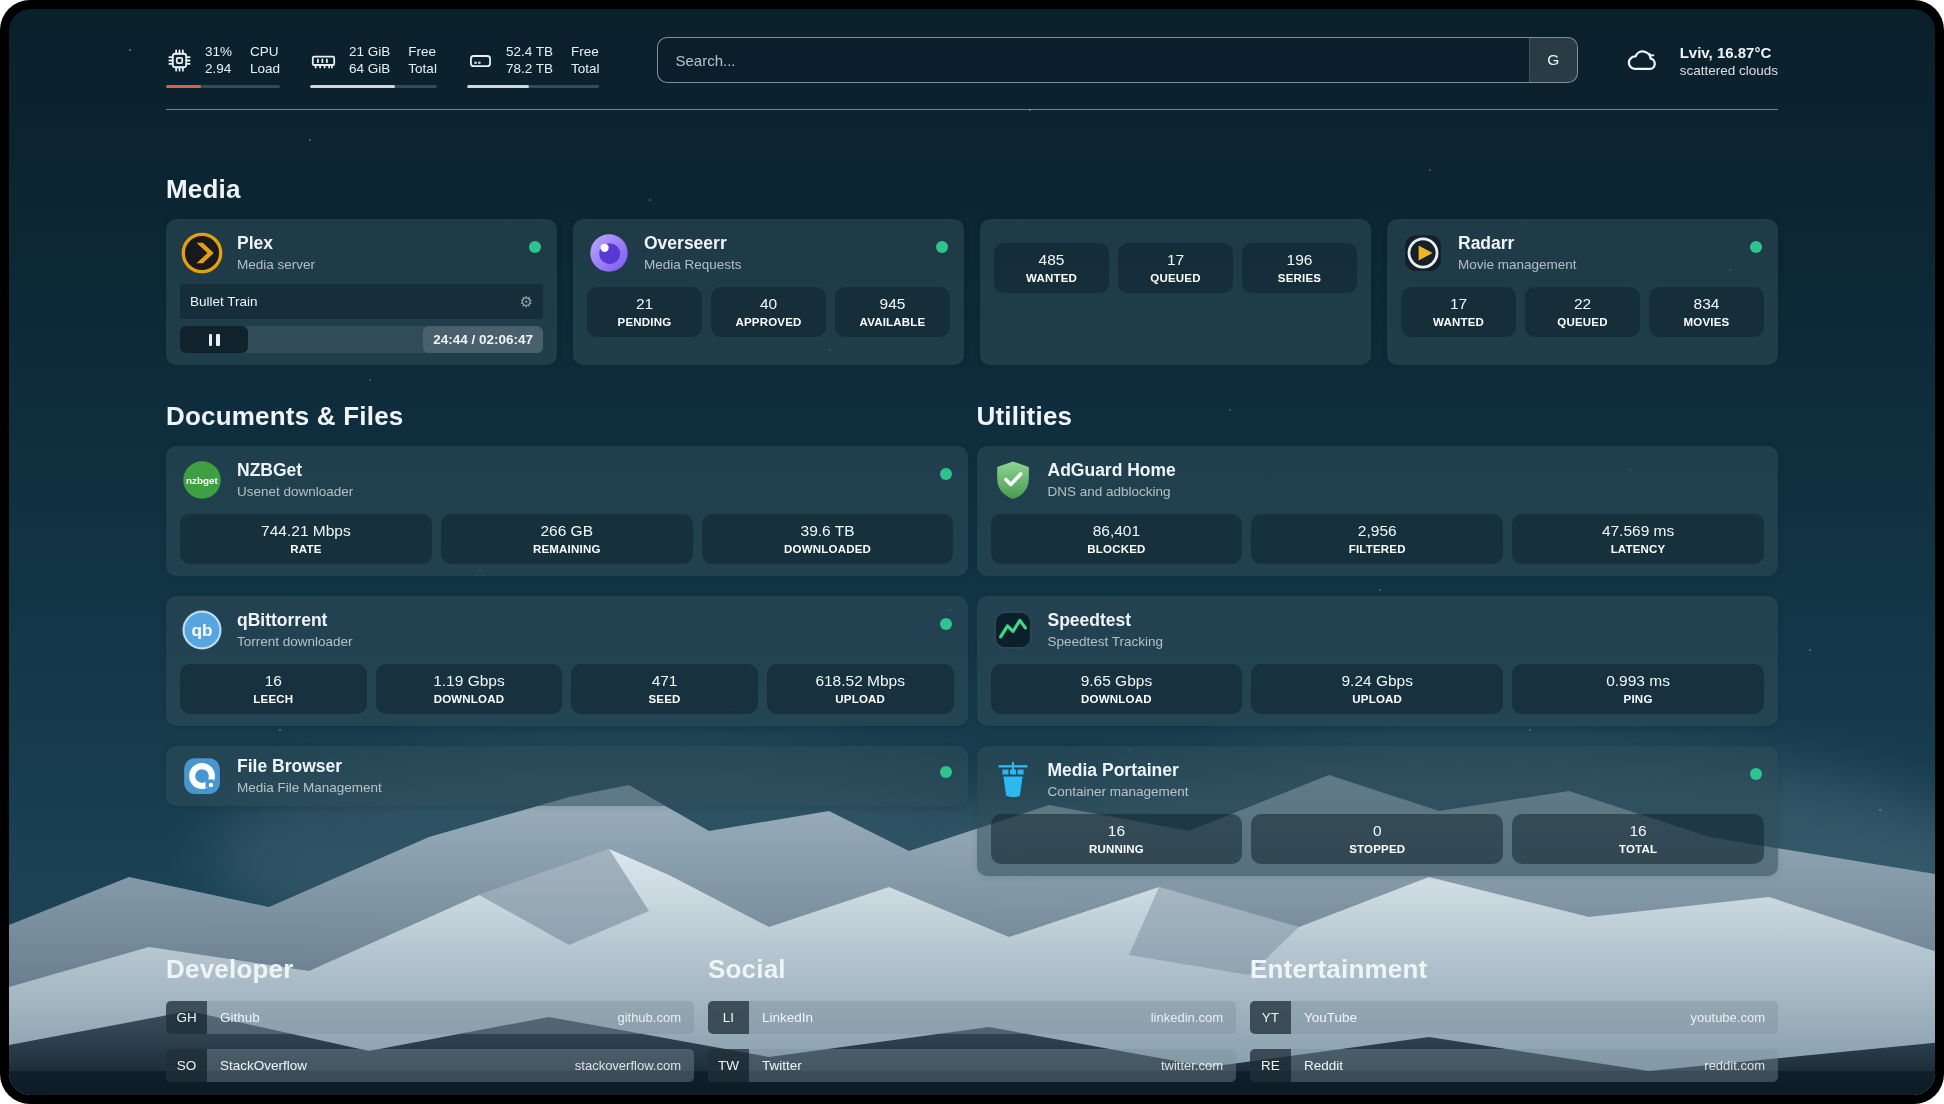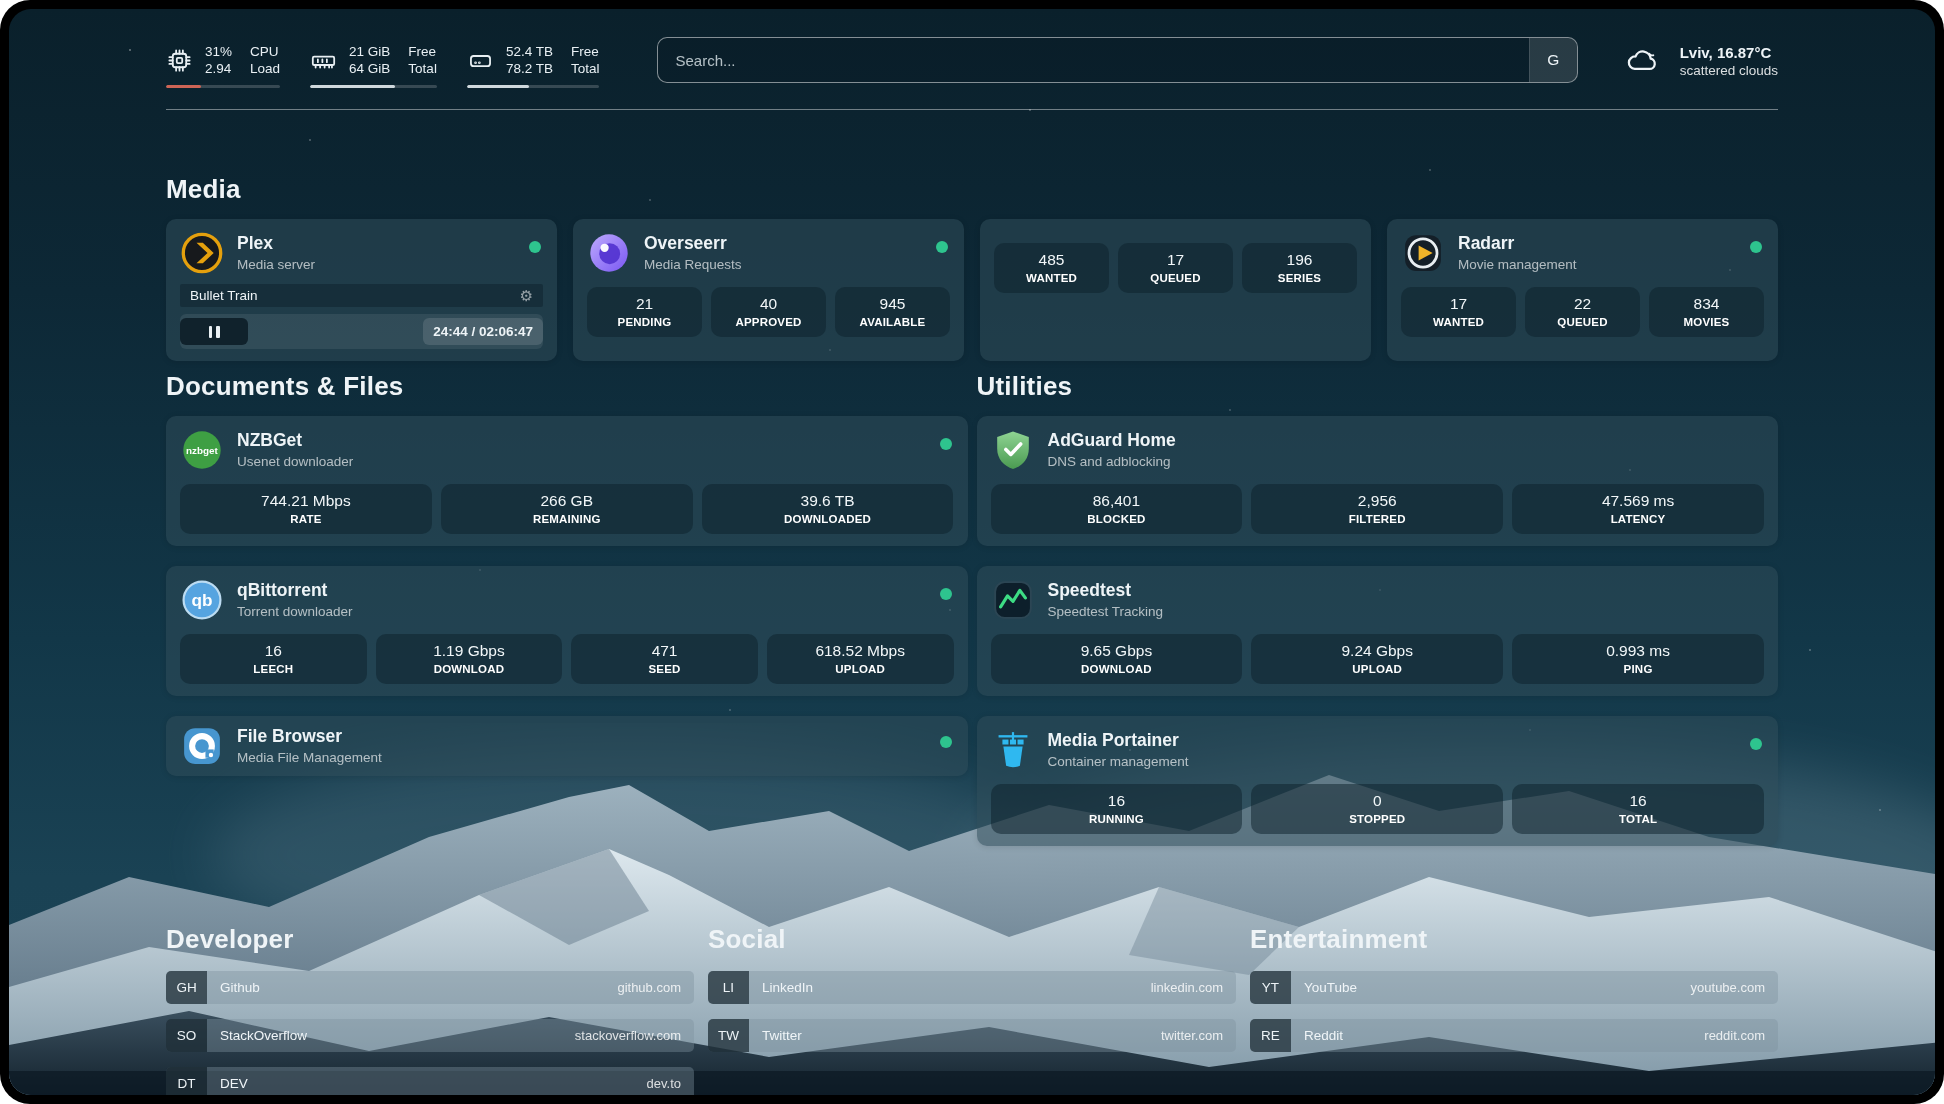--- a/index.html
+++ b/index.html
@@ -48,30 +48,30 @@
   .app-name{font-size:17.5px;font-weight:600;line-height:22px;margin-top:1px;}
   .app-desc{font-size:13.5px;color:rgba(255,255,255,.66);line-height:17px;margin-top:2px;}
   .dot{width:12px;height:12px;border-radius:50%;background:#2ec48e;margin:10px 2px 0 auto;flex:0 0 12px;}
   .tiles{display:flex;gap:9px;margin-top:12px;}
   .tile{flex:1;background:rgba(11,32,42,.5);border-radius:10px;padding:8px 4px 9px;text-align:center;}
   .tile-v{font-size:15.5px;line-height:18px;color:#f2f7f9;}
   .tile-l{font-size:11.5px;font-weight:700;letter-spacing:.2px;margin-top:3px;color:#fff;}
 
   
   .plex-row1{display:flex;align-items:flex-end;justify-content:space-between;background:rgba(14,34,45,.55);
-             border-radius:2px;padding:4px 10px;margin-top:9px;font-size:13.5px;}
+             border-radius:2px;padding:10px 10px;margin-top:9px;font-size:13.5px;}
   .gear{font-size:15px;color:rgba(255,255,255,.55);line-height:15px;}
-  .plex-row2{display:flex;align-items:center;margin-top:7px;background:rgba(255,255,255,.08);border-radius:6px;height:35px;font-size:13.5px;}
+  .plex-row2{display:flex;align-items:center;margin-top:7px;background:rgba(255,255,255,.08);border-radius:6px;height:27px;font-size:13.5px;}
   .pause-pill{width:68px;height:27px;background:rgba(10,27,37,.85);border-radius:6px;display:flex;align-items:center;
               justify-content:center;gap:4px;border:none;cursor:pointer;}
   .pause-pill i{width:3.5px;height:12px;background:#e9f0f4;border-radius:1px;display:block;}
   .ptime{margin-left:auto;height:27px;display:flex;align-items:center;padding:0 10px;background:rgba(255,255,255,.12);
          border-radius:6px;font-weight:600;}
 
-  .cols{display:grid;grid-template-columns:1fr 1fr;gap:9px;margin-top:10px;align-items:start;}
+  .cols{display:grid;grid-template-columns:1fr 1fr;gap:9px;margin-top:36px;align-items:start;}
   .col .section-title{margin:0 0 14px;}
   .col .card{margin-bottom:20px;}
   .card.slim{padding:8px 14px;}
   .card.slim .dot{margin-top:12px;}
 
   
   .bookmarks{display:grid;grid-template-columns:repeat(3,1fr);gap:14px;margin-top:58px;padding-bottom:52px;align-items:start;}
   .bm-title{margin:0 0 16px;}
   .bm-row{display:flex;align-items:center;height:33px;background:rgba(124,146,158,.40);border-radius:5px;margin-bottom:15px;
           overflow:hidden;font-size:13.5px;cursor:pointer;}

